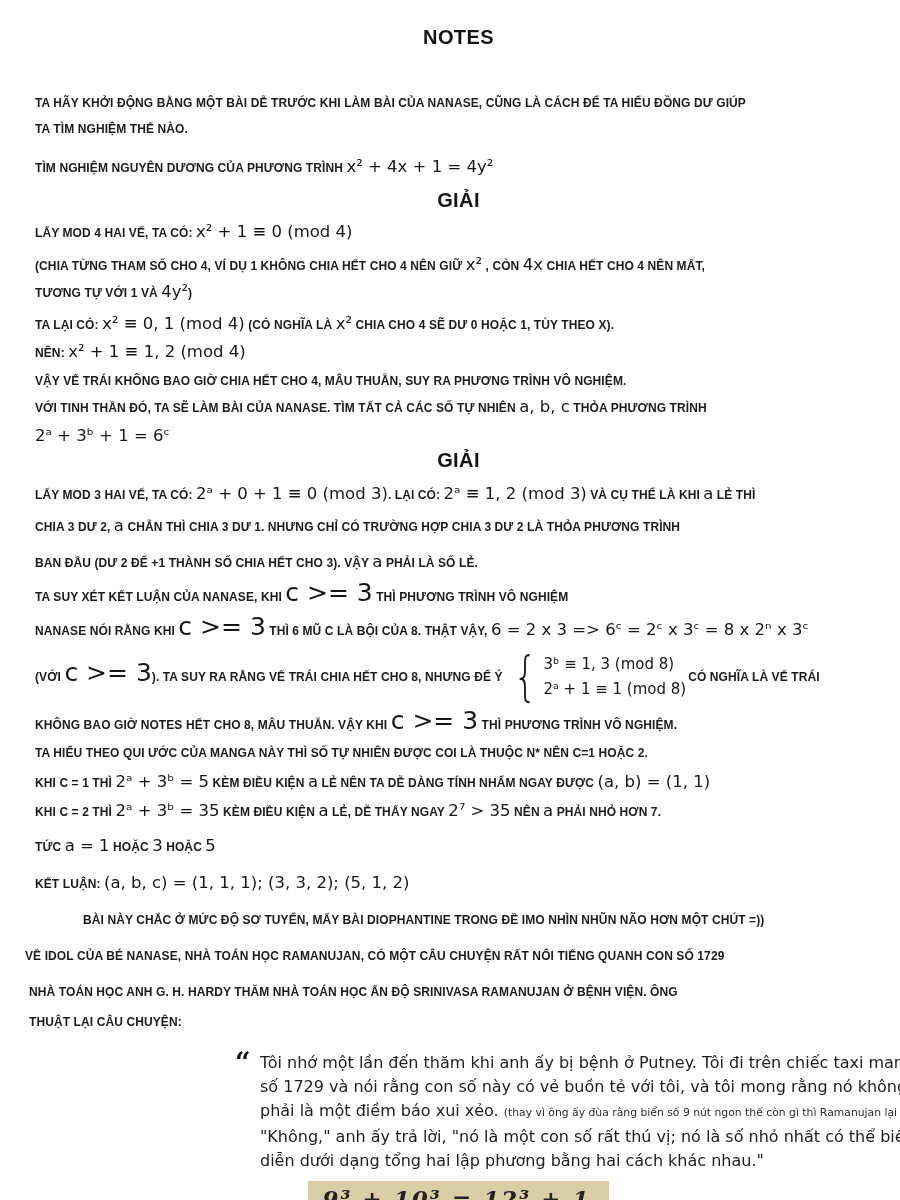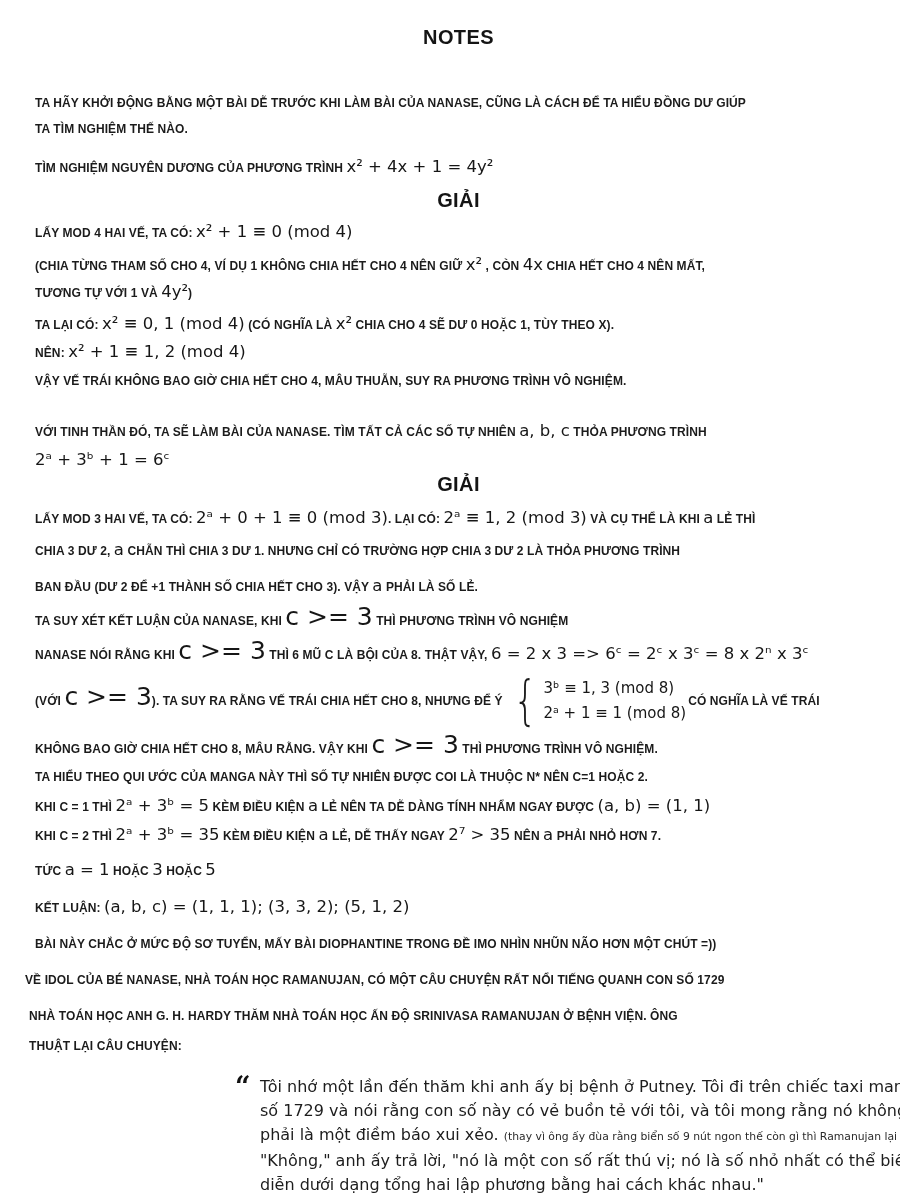--- a/index.html
+++ b/index.html
@@ -47,36 +47,36 @@
   [data-line-id="intro-1"]{margin-top:42px;}
   [data-line-id="intro-2"]{margin-top:0;}
   [data-line-id="problem-1"]{margin-top:12px;}
   [data-line-id="giai-1"]{margin-top:8px;}
   [data-line-id="mod4"]{margin-top:8px;}
   [data-line-id="note4-1"]{margin-top:6px;}
   [data-line-id="note4-2"]{margin-top:0;}
   [data-line-id="talai"]{margin-top:5px;}
   [data-line-id="nen"]{margin-top:1px;}
   [data-line-id="vaytrai"]{margin-top:2px;}
-  [data-line-id="tinhthan"]{margin-top:24px;}
+  [data-line-id="tinhthan"]{margin-top:0;}
   [data-line-id="eqmain"]{margin-top:2px;}
   [data-line-id="giai-2"]{margin-top:0;}
   [data-line-id="mod3-1"]{margin-top:10px;}
   [data-line-id="mod3-2"]{margin-top:5px;}
   [data-line-id="mod3-3"]{margin-top:9px;}
   [data-line-id="suyxet"]{margin-top:4px;}
   [data-line-id="nanase"]{margin-top:4px;}
   [data-line-id="system"]{margin-top:6px;}
   [data-line-id="khongbaogio"]{margin-top:4px;}
   [data-line-id="tahieu"]{margin-top:2px;}
   [data-line-id="khic1"]{margin-top:3px;}
   [data-line-id="khic2"]{margin-top:2px;}
   [data-line-id="tuc"]{margin-top:8px;}
   [data-line-id="ketluan"]{margin-top:10px;}
-  [data-line-id="bainay"]{margin-top:10px;}
+  [data-line-id="bainay"]{margin-top:10px;margin-left:48px;}
   [data-line-id="veidol"]{margin-top:10px;margin-left:-10px;}
   [data-line-id="hardy-1"]{margin-top:10px;margin-left:-6px;}
   [data-line-id="hardy-2"]{margin-top:4px;margin-left:-6px;}
   [data-line-id="quote-1"]{margin-top:16px;}
 </style>
 </head>
 <body>
 
 <div id="doc">
     <div class="heading" data-line-id="title">NOTES</div>
@@ -98,21 +98,21 @@
     <div class="line" data-line-id="mod3-3"><span class="seg seg-c">BAN ĐẦU (DƯ 2 ĐỂ +1 THÀNH SỐ CHIA HẾT CHO 3). VẬY </span><span class="seg seg-m">a</span><span class="seg seg-c"> PHẢI LÀ SỐ LẺ.</span></div>
     <div class="line" data-line-id="suyxet"><span class="seg seg-c">TA SUY XÉT KẾT LUẬN CỦA NANASE, KHI </span><span class="seg seg-ml">c &gt;= 3</span><span class="seg seg-c"> THÌ PHƯƠNG TRÌNH VÔ NGHIỆM</span></div>
     <div class="line" data-line-id="nanase"><span class="seg seg-c">NANASE NÓI RẰNG KHI </span><span class="seg seg-ml">c &gt;= 3</span><span class="seg seg-c"> THÌ 6 MŨ C LÀ BỘI CỦA 8. THẬT VẬY, </span><span class="seg seg-m">6 = 2 x 3 =&gt; 6ᶜ = 2ᶜ x 3ᶜ = 8 x 2ⁿ x 3ᶜ</span></div>
     <div class="line" data-line-id="system"><span class="seg seg-c">(VỚI </span><span class="seg seg-ml">c &gt;= 3</span><span class="seg seg-c">). TA SUY RA RẰNG VẾ TRÁI CHIA HẾT CHO 8, NHƯNG ĐỂ Ý </span><span class="system-wrap">
         <span class="brace">{</span>
         <span class="eqs">
           <div class="eq">3ᵇ ≡ 1, 3 (mod 8)</div>
           <div class="eq">2ᵃ + 1 ≡ 1 (mod 8)</div>
         </span>
       </span><span class="seg seg-c">CÓ NGHĨA LÀ VẾ TRÁI</span></div>
-    <div class="line" data-line-id="khongbaogio"><span class="seg seg-c">KHÔNG BAO GIỜ CHIA HẾT CHO 8, MÂU RẰNG. VẬY KHI </span><span class="seg seg-ml">c &gt;= 3</span><span class="seg seg-c"> THÌ PHƯƠNG TRÌNH VÔ NGHIỆM.</span></div>
+    <div class="line" data-line-id="khongbaogio"><span class="seg seg-c">KHÔNG BAO GIỜ NOTES HẾT CHO 8, MÂU THUẪN. VẬY KHI </span><span class="seg seg-ml">c &gt;= 3</span><span class="seg seg-c"> THÌ PHƯƠNG TRÌNH VÔ NGHIỆM.</span></div>
     <div class="line" data-line-id="tahieu"><span class="seg seg-c">TA HIỂU THEO QUI ƯỚC CỦA MANGA NÀY THÌ SỐ TỰ NHIÊN ĐƯỢC COI LÀ THUỘC N* NÊN C=1 HOẶC 2.</span></div>
     <div class="line" data-line-id="khic1"><span class="seg seg-c">KHI C = 1 THÌ </span><span class="seg seg-m">2ᵃ + 3ᵇ = 5</span><span class="seg seg-c"> KÈM ĐIỀU KIỆN </span><span class="seg seg-m">a</span><span class="seg seg-c"> LẺ NÊN TA DỄ DÀNG TÍNH NHẨM NGAY ĐƯỢC </span><span class="seg seg-m">(a, b) = (1, 1)</span></div>
     <div class="line" data-line-id="khic2"><span class="seg seg-c">KHI C = 2 THÌ </span><span class="seg seg-m">2ᵃ + 3ᵇ = 35</span><span class="seg seg-c"> KÈM ĐIỀU KIỆN </span><span class="seg seg-m">a</span><span class="seg seg-c"> LẺ, DỄ THẤY NGAY </span><span class="seg seg-m">2⁷ &gt; 35</span><span class="seg seg-c"> NÊN </span><span class="seg seg-m">a</span><span class="seg seg-c"> PHẢI NHỎ HƠN 7.</span></div>
     <div class="line" data-line-id="tuc"><span class="seg seg-c">TỨC  </span><span class="seg seg-m">a = 1</span><span class="seg seg-c"> HOẶC </span><span class="seg seg-m">3</span><span class="seg seg-c"> HOẶC </span><span class="seg seg-m">5</span></div>
     <div class="line" data-line-id="ketluan"><span class="seg seg-c">KẾT LUẬN: </span><span class="seg seg-m">(a, b, c) = (1, 1, 1); (3, 3, 2); (5, 1, 2)</span></div>
     <div class="line" data-line-id="bainay"><span class="seg seg-c">BÀI NÀY CHẮC Ở MỨC ĐỘ SƠ TUYỂN, MẤY BÀI DIOPHANTINE TRONG ĐỀ IMO NHÌN NHŨN NÃO HƠN MỘT CHÚT =))</span></div>
     <div class="line" data-line-id="veidol"><span class="seg seg-c">VỀ IDOL CỦA BÉ NANASE, NHÀ TOÁN HỌC RAMANUJAN, CÓ MỘT CÂU CHUYỆN RẤT NỔI TIẾNG QUANH CON SỐ 1729</span></div>
     <div class="line" data-line-id="hardy-1"><span class="seg seg-c">NHÀ TOÁN HỌC ANH G. H. HARDY THĂM NHÀ TOÁN HỌC ẤN ĐỘ SRINIVASA RAMANUJAN Ở BỆNH VIỆN. ÔNG</span></div>
     <div class="line" data-line-id="hardy-2"><span class="seg seg-c">THUẬT LẠI CÂU CHUYỆN:</span></div>
     <div class="line" data-line-id="quote-1"><span class="quote-mark">“</span><span class="seg seg-q">Tôi nhớ một lần đến thăm khi anh ấy bị bệnh ở Putney. Tôi đi trên chiếc taxi mang</span></div>

